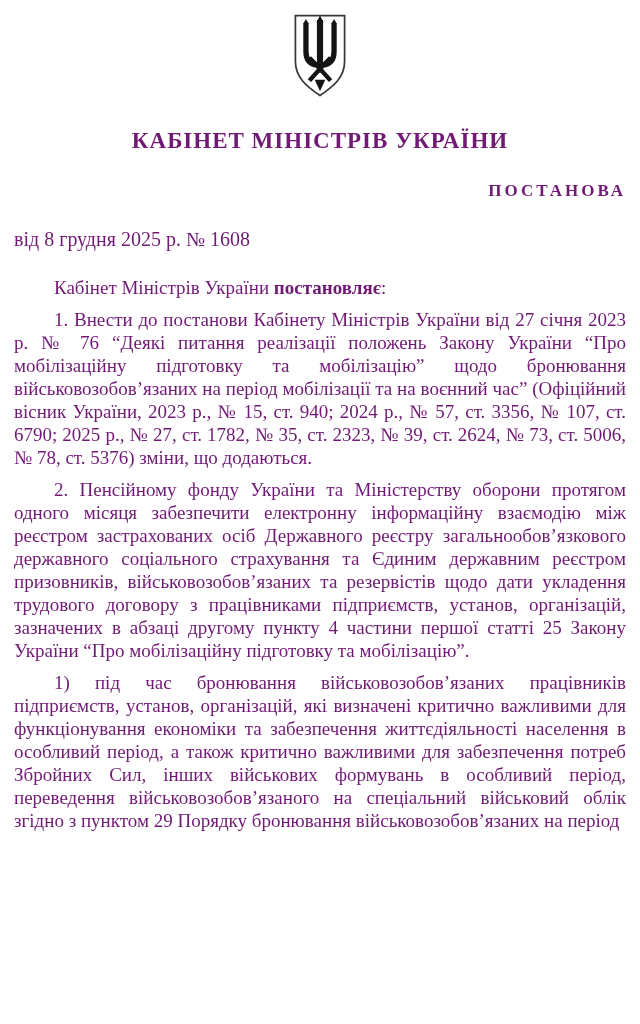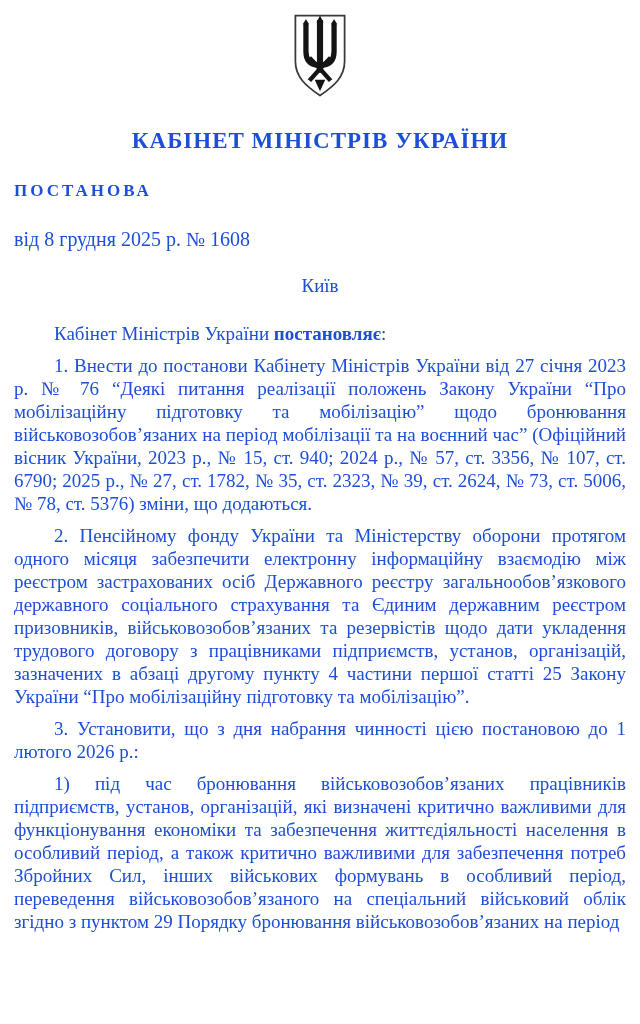--- a/index.html
+++ b/index.html
@@ -6,41 +6,41 @@
   body {
     background: #e8e8e8;
     font-family: "Liberation Serif", "DejaVu Serif", serif;
   }
   .page {
     position: relative;
     width: 640px;
     height: 1024px;
     margin: 0 auto;
     background: #ffffff;
-    color: #1d4ed8;
+    color: #701a75;
     box-sizing: border-box;
     padding: 10px 14px 0 14px;
     overflow: hidden;
   }
   .emblem-wrap {
     text-align: center;
     padding-top: 2px;
     height: 96px;
   }
   .org-name {
     margin-top: 20px;
     text-align: center;
     font-weight: bold;
     font-size: 23px;
     letter-spacing: 1px;
     line-height: 1.15;
   }
   .doc-type {
     margin-top: 27px;
-    text-align: left;
+    text-align: right;
     font-weight: bold;
     font-size: 17px;
     letter-spacing: 3px;
   }
   .date-line {
     margin-top: 27px;
     text-align: left;
     font-size: 20px;
   }
   .city {
@@ -88,28 +88,26 @@
       <path d="M33 90 L27 77 H39 Z" fill="#141414"></path>
     </svg>
   </div>
 
   <div class="org-name">КАБІНЕТ МІНІСТРІВ УКРАЇНИ</div>
 
   <div class="doc-type">ПОСТАНОВА</div>
 
   <div class="date-line">від 8 грудня 2025 р. № 1608</div>
 
-  <div class="city">Київ</div>
 
 
   <div class="body-text">
     <p class="intro"><span>Кабінет Міністрів України </span><b>постановляє</b><span>:</span></p>
 
     <p>1. Внести до постанови Кабінету Міністрів України від 27 січня 2023 р. № 76 “Деякі питання реалізації положень Закону України “Про мобілізаційну підготовку та мобілізацію” щодо бронювання військовозобов’язаних на період мобілізації та на воєнний час” (Офіційний вісник України, 2023 р., № 15, ст. 940; 2024 р., № 57, ст. 3356, № 107, ст. 6790; 2025 р., № 27, ст. 1782, № 35, ст. 2323, № 39, ст. 2624, № 73, ст. 5006, № 78, ст. 5376) зміни, що додаються.</p>
 
     <p>2. Пенсійному фонду України та Міністерству оборони протягом одного місяця забезпечити електронну інформаційну взаємодію між реєстром застрахованих осіб Державного реєстру загальнообов’язкового державного соціального страхування та Єдиним державним реєстром призовників, військовозобов’язаних та резервістів щодо дати укладення трудового договору з працівниками підприємств, установ, організацій, зазначених в абзаці другому пункту 4 частини першої статті 25 Закону України “Про мобілізаційну підготовку та мобілізацію”.</p>
 
-    <p>3. Установити, що з дня набрання чинності цією постановою до 1 лютого 2026 р.:</p>
 
     <p>1) під час бронювання військовозобов’язаних працівників підприємств, установ, організацій, які визначені критично важливими для функціонування економіки та забезпечення життєдіяльності населення в особливий період, а також критично важливими для забезпечення потреб Збройних Сил, інших військових формувань в особливий період, переведення військовозобов’язаного на спеціальний військовий облік згідно з пунктом 29 Порядку бронювання військовозобов’язаних на період</p>
   </div>
 
 </div>
 
 </body></html>

